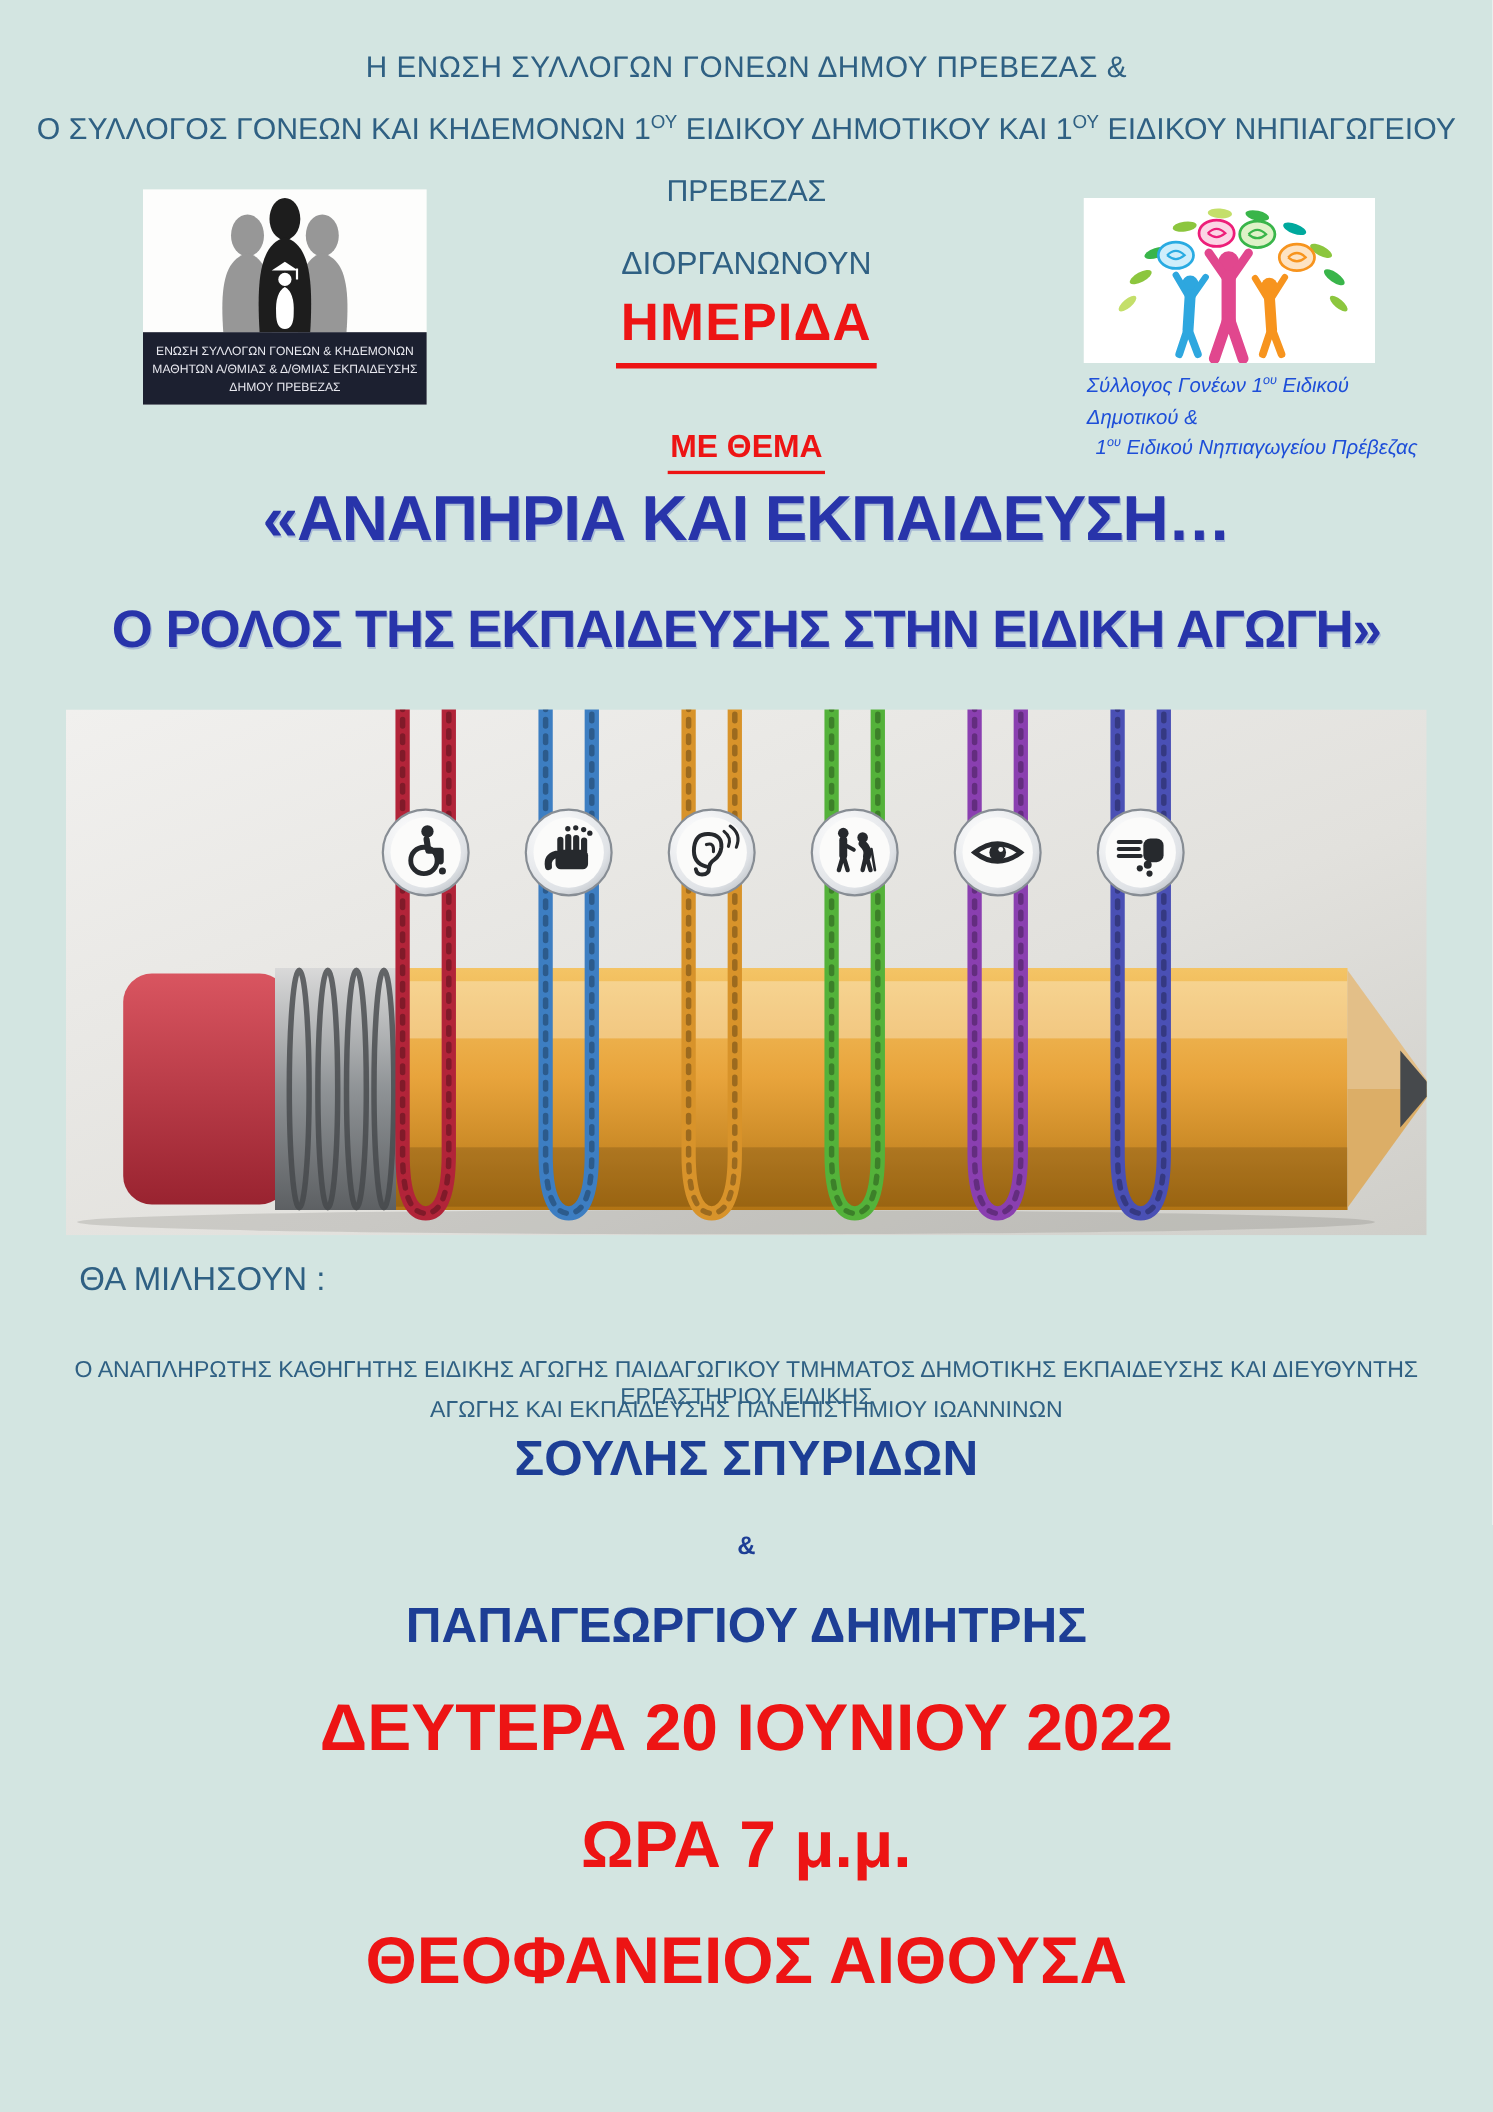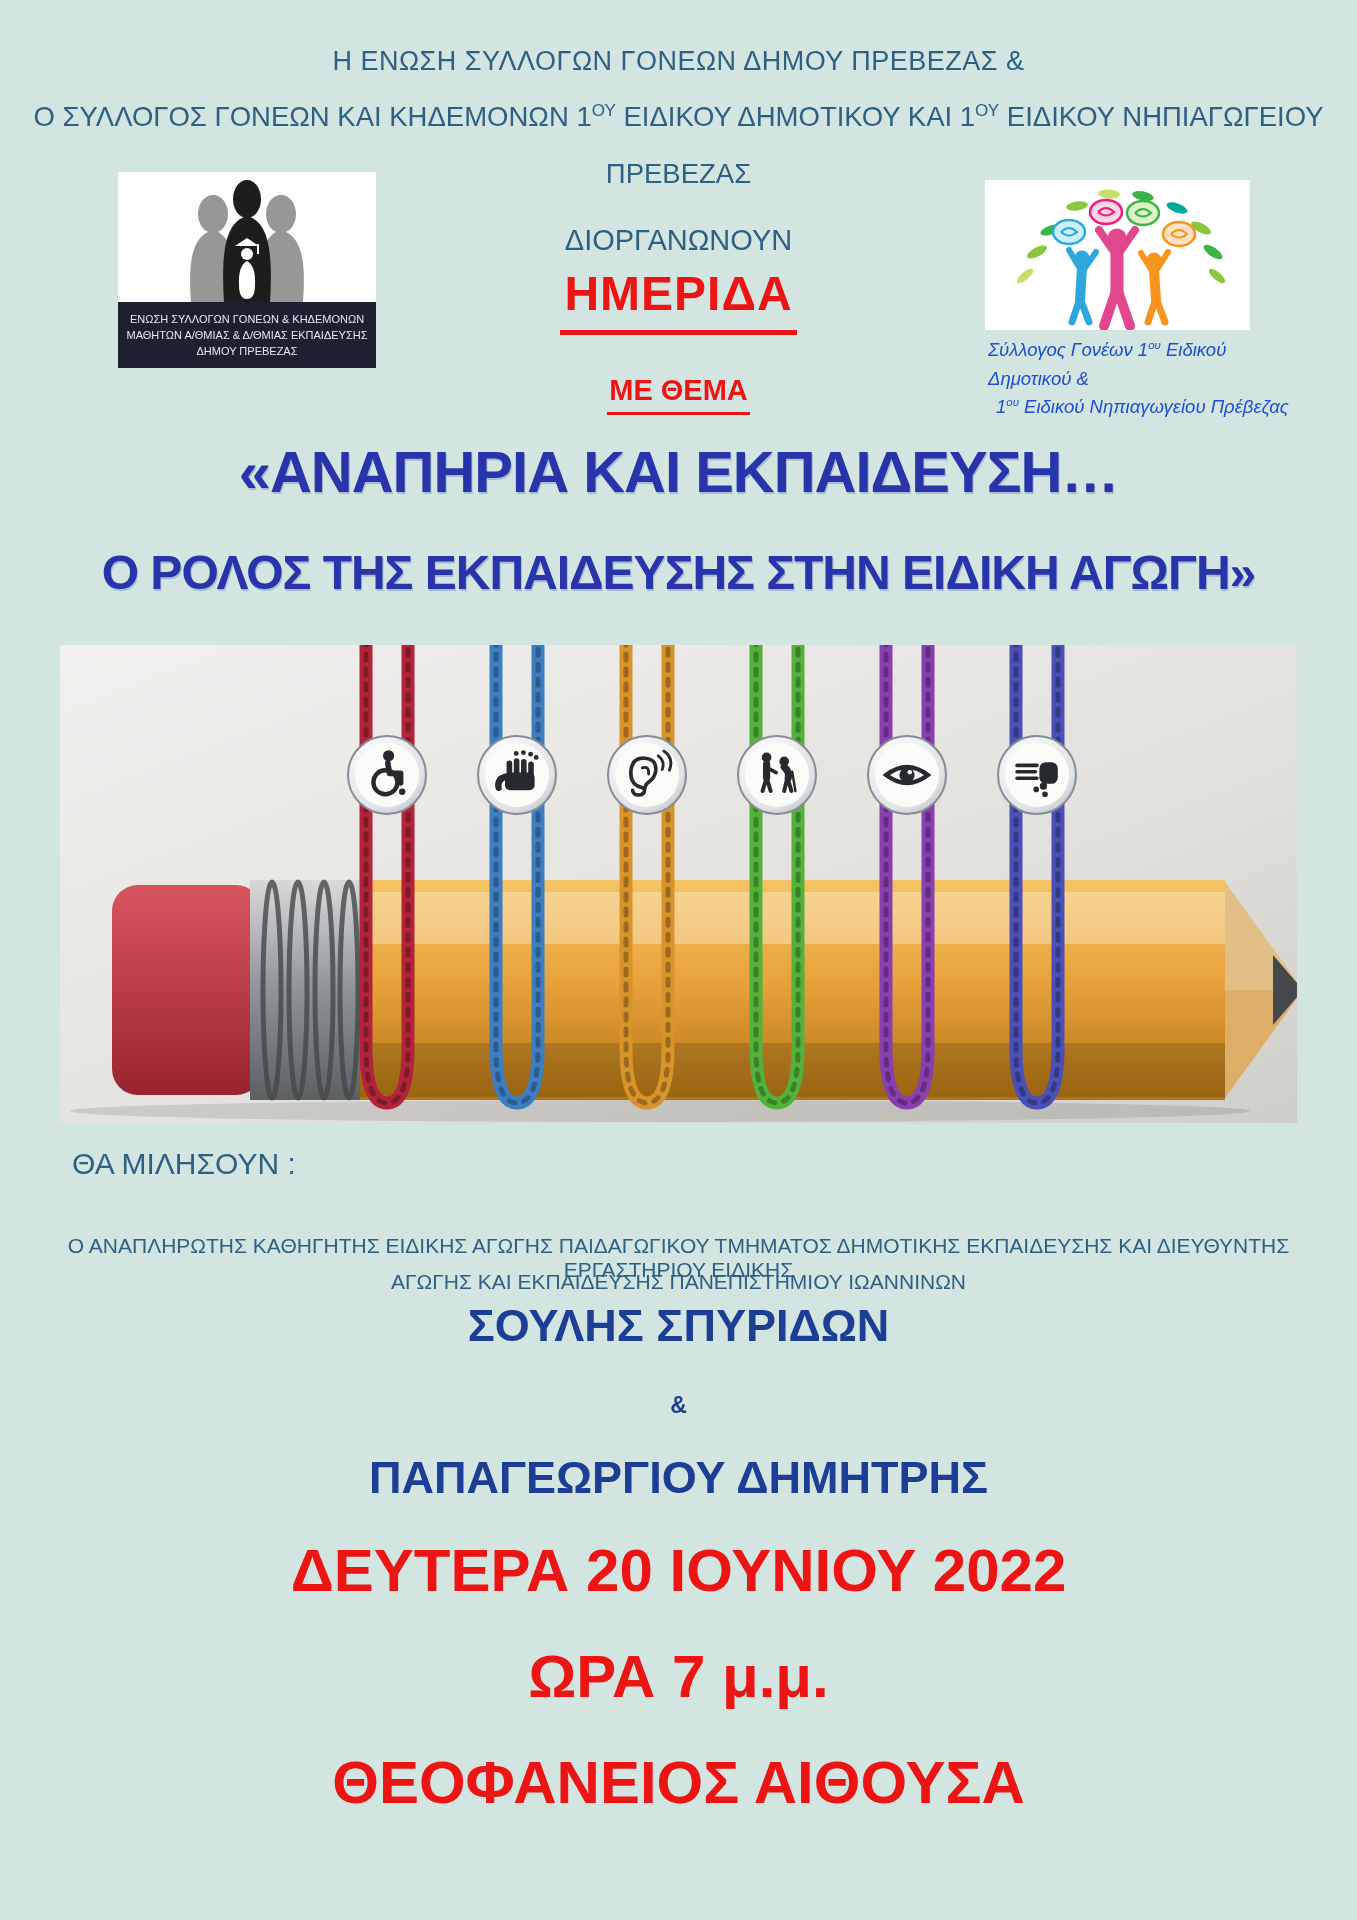--- a/index.html
+++ b/index.html
@@ -17,26 +17,26 @@
 
   .header-line1{top:46px;font-size:27px;letter-spacing:.5px;}
   .header-line2{top:101px;font-size:27.5px;}
   .header-line3{top:158px;font-size:27.5px;}
   .sup{vertical-align:super;font-size:62%;}
 
   .organize{top:224px;font-size:29px;}
   .imerida{top:266px;font-size:48px;font-weight:bold;}
   .imerida span{display:inline-block;border-bottom:5px solid #ed1414;padding:0 4px 9px 4px;letter-spacing:1px;}
   .methema{top:374px;font-size:29px;font-weight:bold;}
-  .methema span{display:inline-block;border-bottom:3px solid #ed1414;padding:0 2px 5px 2px;}
+  .methema span{display:inline-block;border-bottom:3px solid #ed1414;padding:0 2px 5px 2px;margin-top:16px;}
 
   .title1{top:438px;font-size:58px;font-weight:bold;letter-spacing:-1px;text-shadow:1px 2px 0 rgba(90,110,190,.35);}
   .title2{top:545px;font-size:48px;font-weight:bold;letter-spacing:-1px;text-shadow:1px 2px 0 rgba(90,110,190,.35);}
 
-  .left-logo{position:absolute;left:118px;top:172px;width:258px;height:196px;}
+  .left-logo{position:absolute;left:130px;top:172px;width:258px;height:196px;}
   .right-logo{position:absolute;left:985px;top:180px;width:265px;height:150px;}
   .right-caption{position:absolute;left:988px;top:336px;width:320px;text-align:left;
     font-style:italic;color:#1d4ed8;font-size:18.5px;line-height:1.55;}
   .right-caption .l2{padding-left:8px;display:block;}
 
   .illustration{position:absolute;left:60px;top:645px;width:1237px;height:478px;}
   .illustration svg{display:block;width:100%;height:100%;}
   .left-logo svg,.right-logo svg{display:block;width:100%;height:100%;}
 
   .intro{position:absolute;left:72px;top:1147px;font-size:30px;color:#2f6083;}

